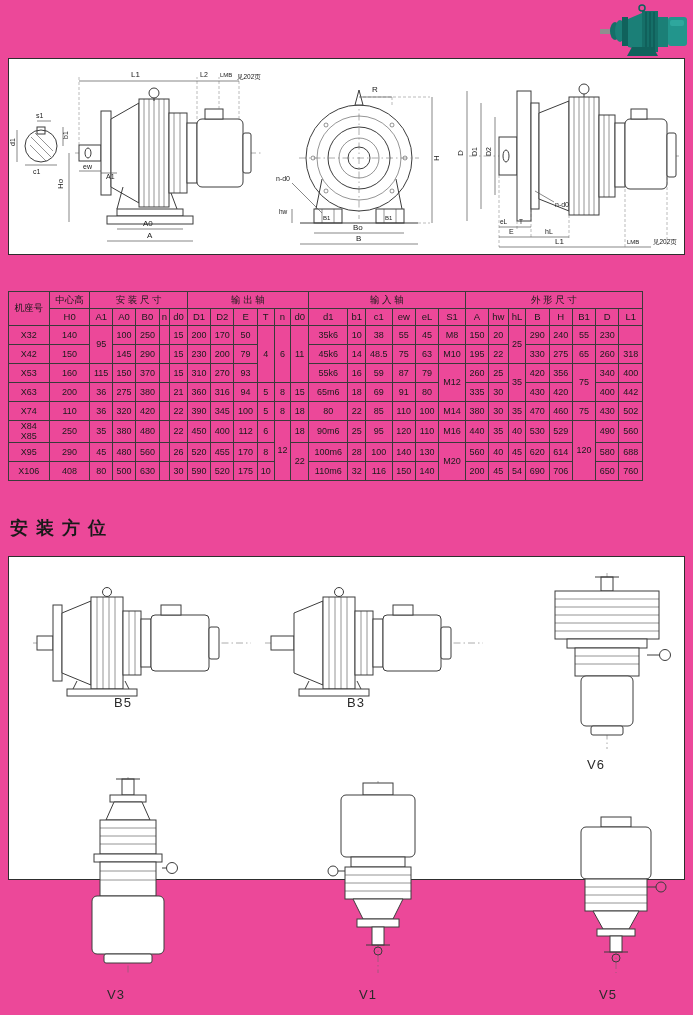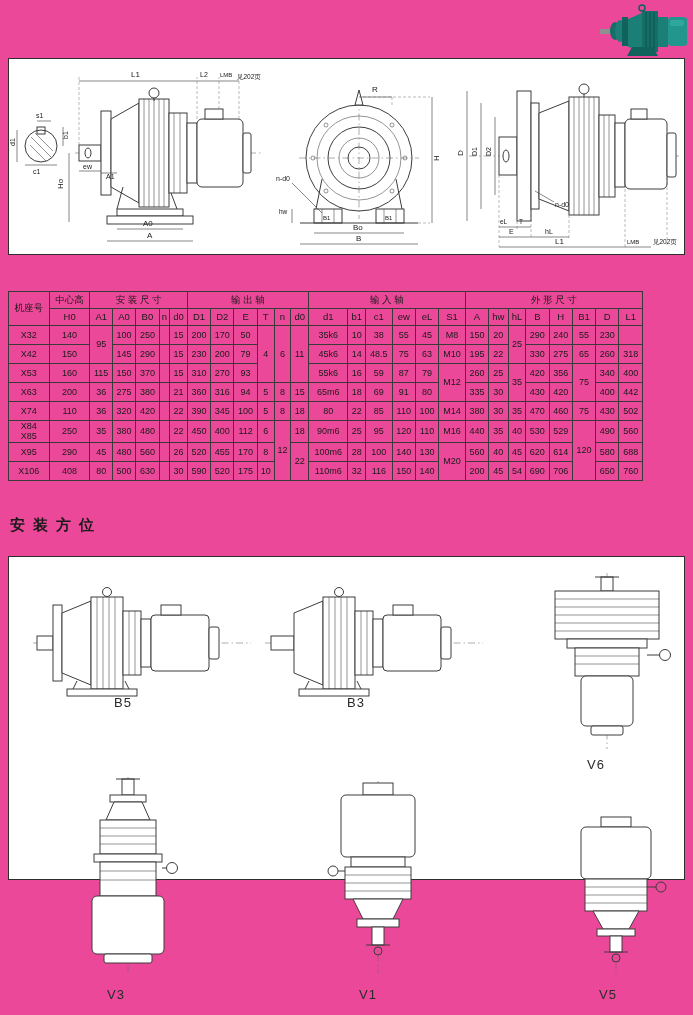--- a/index.html
+++ b/index.html
@@ -4,21 +4,21 @@
 <style>
   *{box-sizing:border-box;margin:0;padding:0}
   html,body{background:#ffffff}
   .page{position:relative;width:693px;height:1015px;background:#ec4899;
         font-family:"Liberation Sans","DejaVu Sans",sans-serif;color:#1a1a1a;overflow:hidden}
   .frame{position:absolute;border:1px solid #2e2e2e;background:#fff}
   #drawings{left:8px;top:58px;width:677px;height:197px}
   #positions{left:8px;top:556px;width:677px;height:324px}
   .title{position:absolute;left:10px;top:261px;font-size:15px;font-weight:bold;letter-spacing:.5px;white-space:nowrap}
   .title .code{letter-spacing:2px;margin-right:6px}
-  .sec2{position:absolute;left:10px;top:516px;font-size:15px;font-weight:bold;letter-spacing:8px}
+  .sec2{position:absolute;left:10px;top:516px;font-size:18px;font-weight:bold;letter-spacing:8px}
   #tablewrap{position:absolute;left:8px;top:291px;width:635px}
   table{border-collapse:collapse;width:100%}
   th,td{border:1px solid #3a3a3a;font-size:9px;text-align:center;vertical-align:middle;
         padding:0 1px;height:19px;line-height:1.15;font-weight:normal;white-space:nowrap}
   thead th{font-size:9.5px;height:17px}
   svg{position:absolute;overflow:visible}
   .bx{fill:#fff;stroke:#3c3c3c;stroke-width:1}
   .ln{fill:none;stroke:#3c3c3c;stroke-width:1}
   .fn{fill:none;stroke:#3c3c3c;stroke-width:.55}
   .dim{fill:none;stroke:#555;stroke-width:.7}

